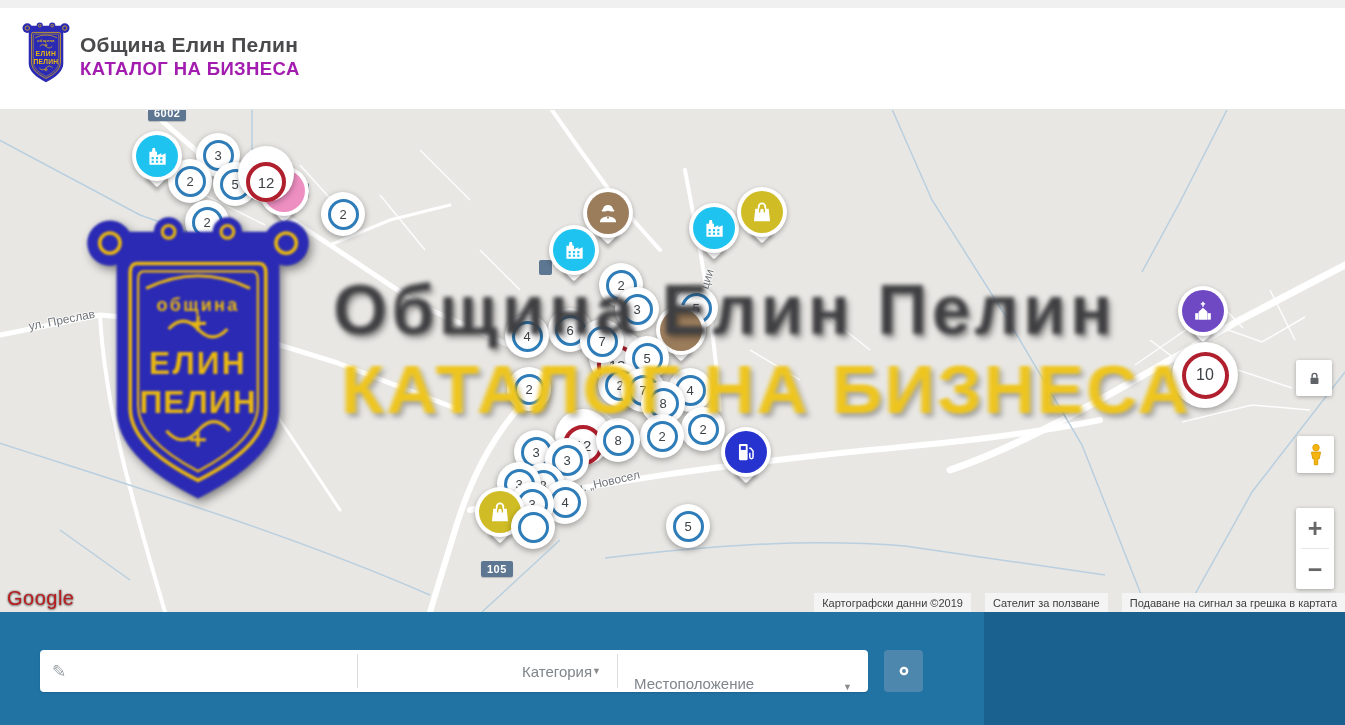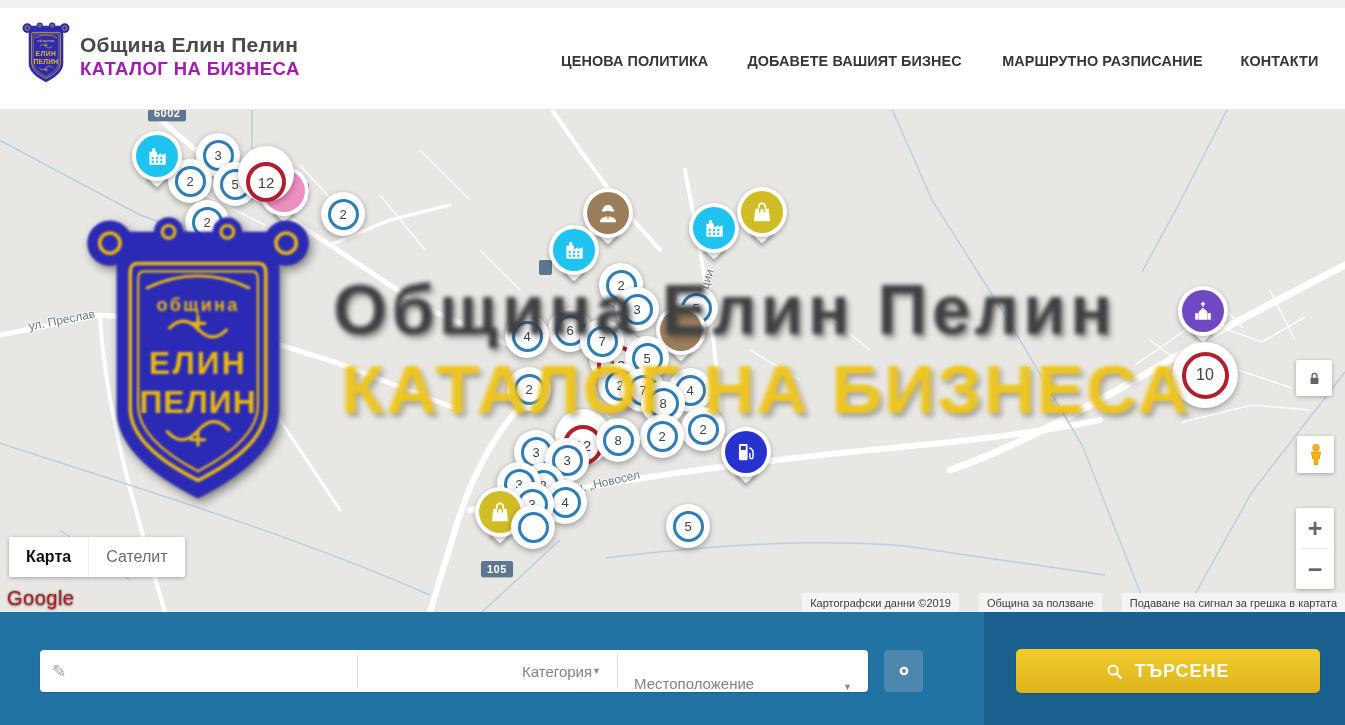--- a/index.html
+++ b/index.html
@@ -51,21 +51,21 @@
      letter-spacing:2px; white-space:nowrap; filter:blur(1.8px); text-shadow:3px 4px 4px rgba(0,0,0,.3); transform:scaleX(1.04); transform-origin:left; }
 
   
   .maptype { position:absolute; left:9px; top:427px; display:flex; background:#fff; border-radius:2px;
      box-shadow:0 1px 4px rgba(0,0,0,.3); height:40px; }
   .maptype .cell { padding:0 17px; display:flex; align-items:center; font-size:16px; cursor:pointer; position:relative; }
   .maptype .cell.active { font-weight:700; color:#111; }
   .maptype .cell.inactive { color:#6b6e71; border-left:1px solid #eee; }
   .glogo { position:absolute; left:7px; top:477px; font-size:20px; font-weight:400; color:#b91c1c; letter-spacing:0.5px;
      text-shadow:0 0 2px #8c8c8c,0 0 2px #8c8c8c,0 1px 2px #8c8c8c; cursor:pointer; }
-  .attrib { position:absolute; right:0; bottom:0; height:19px; display:flex; gap:20px; font-size:11px; color:#3d3d3d; }
+  .attrib { position:absolute; right:0; bottom:0; height:19px; display:flex; gap:14px; font-size:11px; color:#3d3d3d; }
   .attrib span { background:rgba(245,245,245,.92); display:flex; align-items:center; padding:0 8px; white-space:nowrap; }
   .ctl { position:absolute; background:#fff; box-shadow:0 1px 4px rgba(0,0,0,.3); border-radius:2px;
      display:flex; align-items:center; justify-content:center; cursor:pointer; }
   .ctl-lock { left:1296px; top:250px; width:36px; height:36px; }
   .ctl-peg  { left:1297px; top:326px; width:37px; height:37px; }
   .zoomctl  { position:absolute; left:1296px; top:398px; width:38px; height:81px; background:#fff;
      box-shadow:0 1px 4px rgba(0,0,0,.3); border-radius:2px; display:flex; flex-direction:column; }
   .zoomctl .zbtn { flex:1; display:flex; align-items:center; justify-content:center; font-size:25px; font-weight:700; color:#666; cursor:pointer; }
   .zoomctl .zdiv { height:1px; background:#e6e6e6; margin:0 5px; }
 
@@ -122,26 +122,20 @@
     <g fill="#e8b711" font-family="'Liberation Sans',sans-serif" text-anchor="middle" font-weight="bold">
       <text x="50" y="42" font-size="8" letter-spacing="1">община</text>
       <text x="50" y="70" font-size="14" letter-spacing="1">ЕЛИН</text>
       <text x="50" y="87" font-size="14" letter-spacing="0.5">ПЕЛИН</text>
     </g>
   </svg></span>
       <div class="logo-text">
         <div class="logo-line1">Община Елин Пелин</div>
         <div class="logo-line2">КАТАЛОГ НА БИЗНЕСА</div>
       </div>
-    </div>
-    <div class="nav">
-      <div class="nav-item">ЦЕНОВА ПОЛИТИКА</div>
-      <div class="nav-item">ДОБАВЕТЕ ВАШИЯТ БИЗНЕС</div>
-      <div class="nav-item">МАРШРУТНО РАЗПИСАНИЕ</div>
-      <div class="nav-item">КОНТАКТИ</div>
     </div>
   </div>
 
   <div class="map">
     <svg class="roads" width="1345" height="502" viewBox="0 0 1345 502">
       <g stroke="#ffffff" fill="none" stroke-linecap="round">
         <path stroke-width="5" d="M0,225 L100,205 L215,215 L335,252 L460,300"></path>
         <path stroke-width="5" d="M138,-10 L230,70 L330,135 L420,195 L520,240"></path>
         <path stroke-width="4" d="M100,205 C105,300 135,400 165,502"></path>
         <path stroke-width="6" d="M430,502 L452,430 C465,385 480,350 505,315 L540,270"></path>
@@ -430,28 +424,24 @@
     </g>
     <g fill="#e8b711" font-family="'Liberation Sans',sans-serif" text-anchor="middle" font-weight="bold">
       <text x="50" y="42" font-size="8" letter-spacing="1">община</text>
       <text x="50" y="70" font-size="14" letter-spacing="1">ЕЛИН</text>
       <text x="50" y="87" font-size="14" letter-spacing="0.5">ПЕЛИН</text>
     </g>
   </svg></div>
     <div class="wm-line1">Община Елин Пелин</div>
     <div class="wm-line2">КАТАЛОГ НА БИЗНЕСА</div>
 
-    <div class="maptype">
-      <div class="cell active">Карта</div>
-      <div class="cell inactive">Сателит</div>
-    </div>
     <div class="glogo">Google</div>
     <div class="attrib">
       <span>Картографски данни ©2019</span>
-      <span>Община за ползване</span>
+      <span>Сателит за ползване</span>
       <span>Подаване на сигнал за грешка в картата</span>
     </div>
 
     <div class="ctl ctl-lock">
       <svg viewBox="0 0 24 24" width="19" height="19">
         <rect x="7" y="11" width="10" height="8" rx="1" fill="#5f6368"></rect>
         <path d="M9 11V8.5a3 3 0 016 0V11" fill="none" stroke="#5f6368" stroke-width="1.8"></path>
       </svg>
     </div>
     <div class="ctl ctl-peg">
@@ -490,22 +480,15 @@
       <svg viewBox="0 0 24 24">
         <g fill="#fff">
           <rect x="8" y="8" width="8" height="8" rx="1.5" transform="rotate(45 12 12)"></rect>
           <rect x="8" y="8" width="8" height="8" rx="1.5"></rect>
           <circle cx="12" cy="12" r="5.2"></circle>
         </g>
         <circle cx="12" cy="12" r="2.3" fill="#4e87ae"></circle>
       </svg>
     </div>
 
-    <button class="searchbtn">
-      <svg viewBox="0 0 24 24" width="17" height="17">
-        <circle cx="10" cy="10" r="6.5" fill="none" stroke="#fff" stroke-width="2.6"></circle>
-        <line x1="15" y1="15" x2="21" y2="21" stroke="#fff" stroke-width="3" stroke-linecap="round"></line>
-      </svg>
-      <span>ТЪРСЕНЕ</span>
-    </button>
   </div>
 
 </div>
 
 </body></html>

